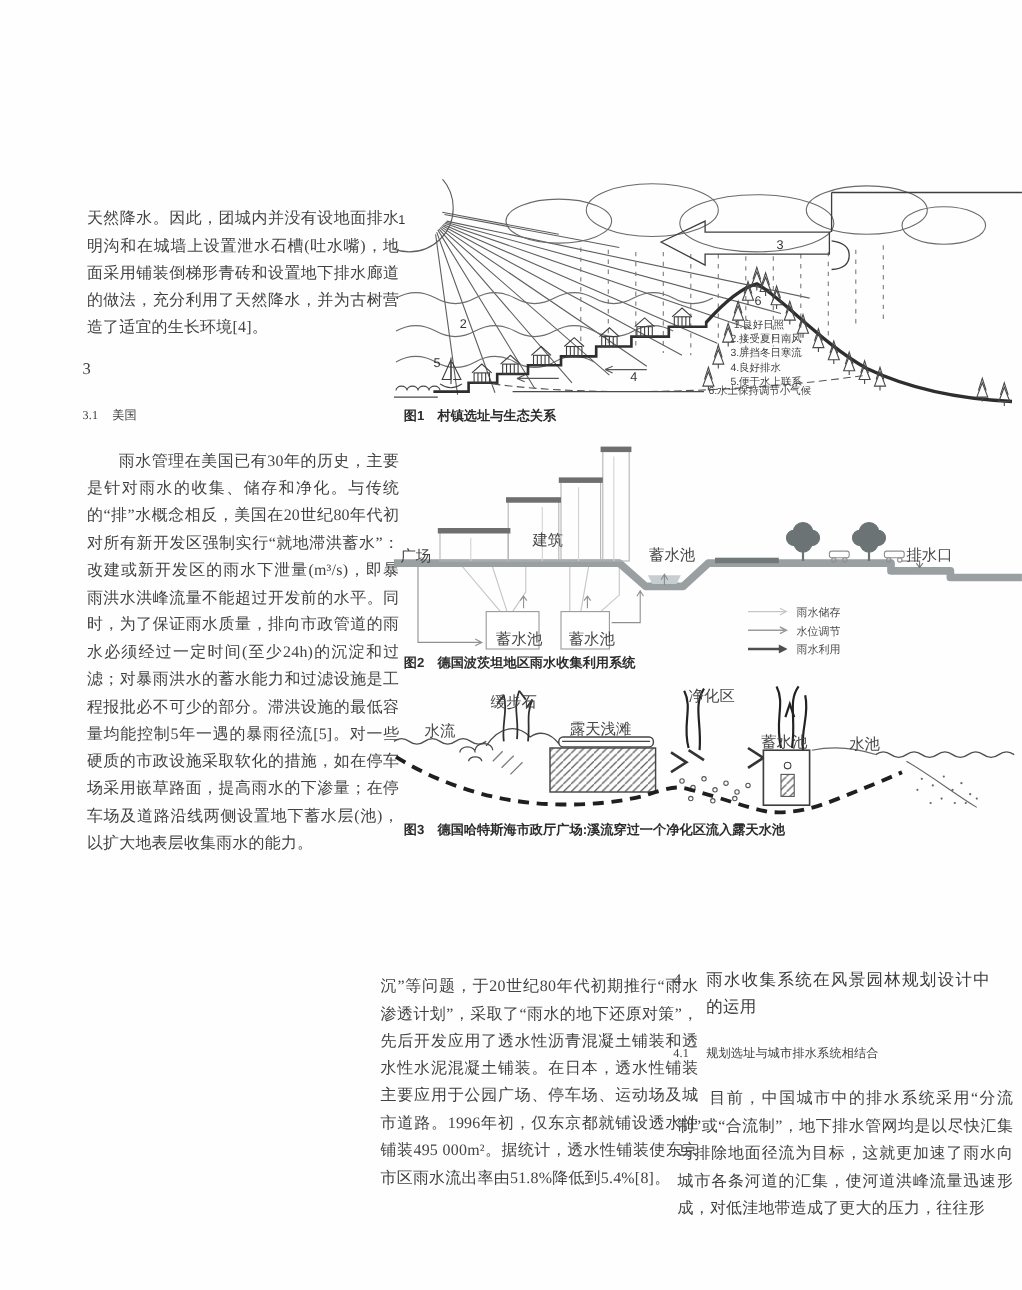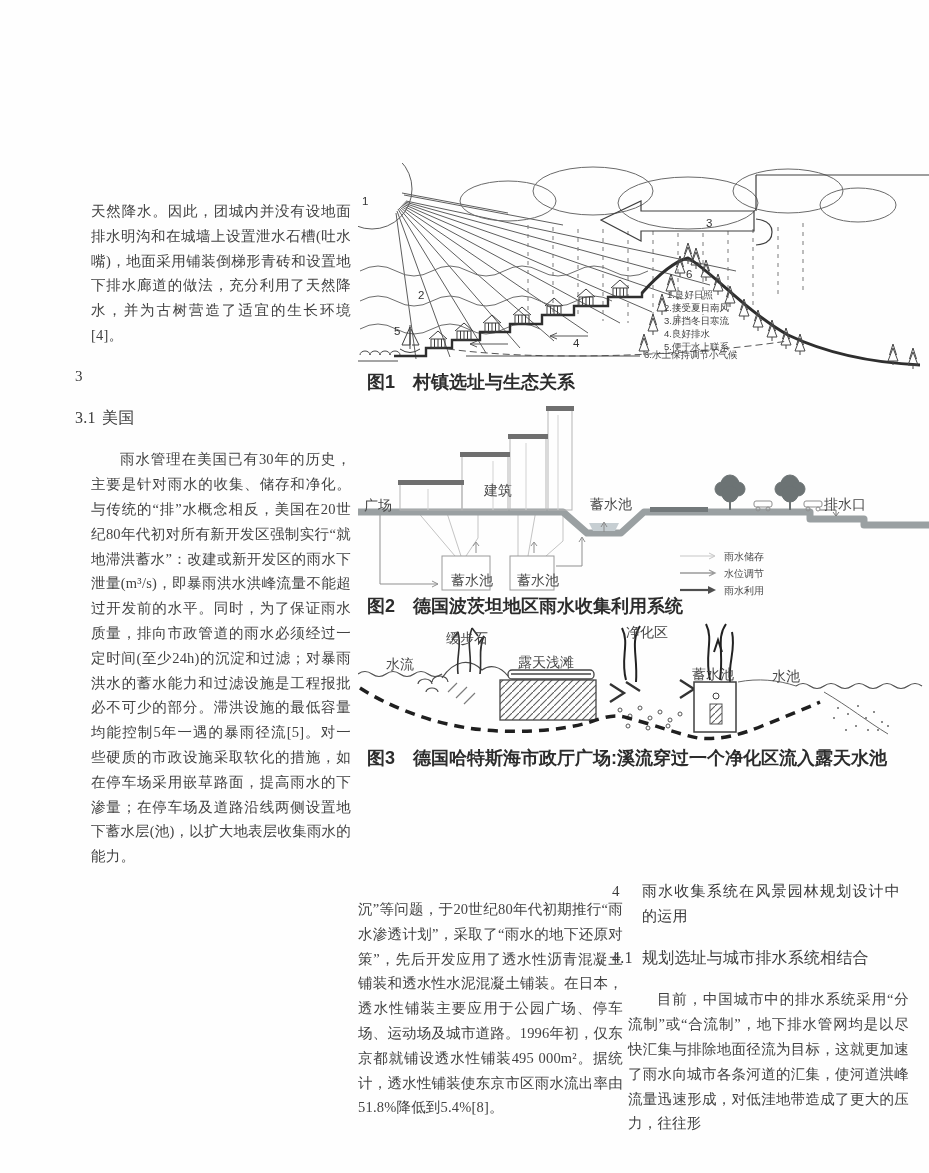--- a/index.html
+++ b/index.html
@@ -1,32 +1,32 @@
 <!DOCTYPE html>
 <html><head>
 <meta charset="utf-8">
 <style>
   *{margin:0;padding:0;box-sizing:border-box}
   html,body{width:929px;height:1173px;background:#ffffff;overflow:hidden}
   body{position:relative;font-family:"Liberation Serif",serif;color:#3e3e3e}
   .page{position:absolute;inset:0;background:#fefefe}
   .col{position:absolute;text-align:justify;font-size:14.5px;line-height:24.8px;color:#424242;letter-spacing:.2px}
-  .col p{margin:16px}
+  .col p{margin:4px}
   .indent{text-indent:2em}
   .h-sec{display:flex;align-items:flex-start;margin-top:13px;margin-bottom:5px;font-size:15px;color:#3a3a3a}
   .h-num{width:30px;flex:none}
-  .h-sub{display:flex;align-items:flex-start;margin:17px 0;font-size:16px;color:#3c3c3c}
+  .h-sub{display:flex;align-items:flex-start;margin:17px 0;font-size:11px;color:#3c3c3c}
   .h-sub .h-num{width:27px}
   .h-title{flex:1}
   .h-wrap{max-width:258px}
   .fig{position:absolute}
   .fig svg{display:block}
   .fig-label{position:absolute;font-family:"Liberation Sans",sans-serif;font-size:14px;color:#474747;white-space:nowrap}
   .fig-num{position:absolute;font-family:"Liberation Sans",sans-serif;font-size:11.5px;color:#333;white-space:nowrap}
-  .caption{position:absolute;font-family:"Liberation Sans",sans-serif;font-weight:bold;font-size:18px;color:#2c2c2c;white-space:nowrap}
+  .caption{position:absolute;font-family:"Liberation Sans",sans-serif;font-weight:bold;font-size:12px;color:#2c2c2c;white-space:nowrap}
   .legend1{position:absolute;font-family:"Liberation Sans",sans-serif;font-size:9.5px;color:#3f3f3f;white-space:nowrap}
   .legend2{position:absolute;font-family:Liberation Sans, sans-serif;font-size:10px;color:#4a4a4a;white-space:nowrap}
 </style>
 </head>
 <body>
 
 <div class="page">
 
   <div class="col" style="left:75px;top:183px;width:292px">
     <p>天然降水。因此，团城内并没有设地面排水明沟和在城墙上设置泄水石槽(吐水嘴)，地面采用铺装倒梯形青砖和设置地下排水廊道的做法，充分利用了天然降水，并为古树营造了适宜的生长环境[4]。</p>

